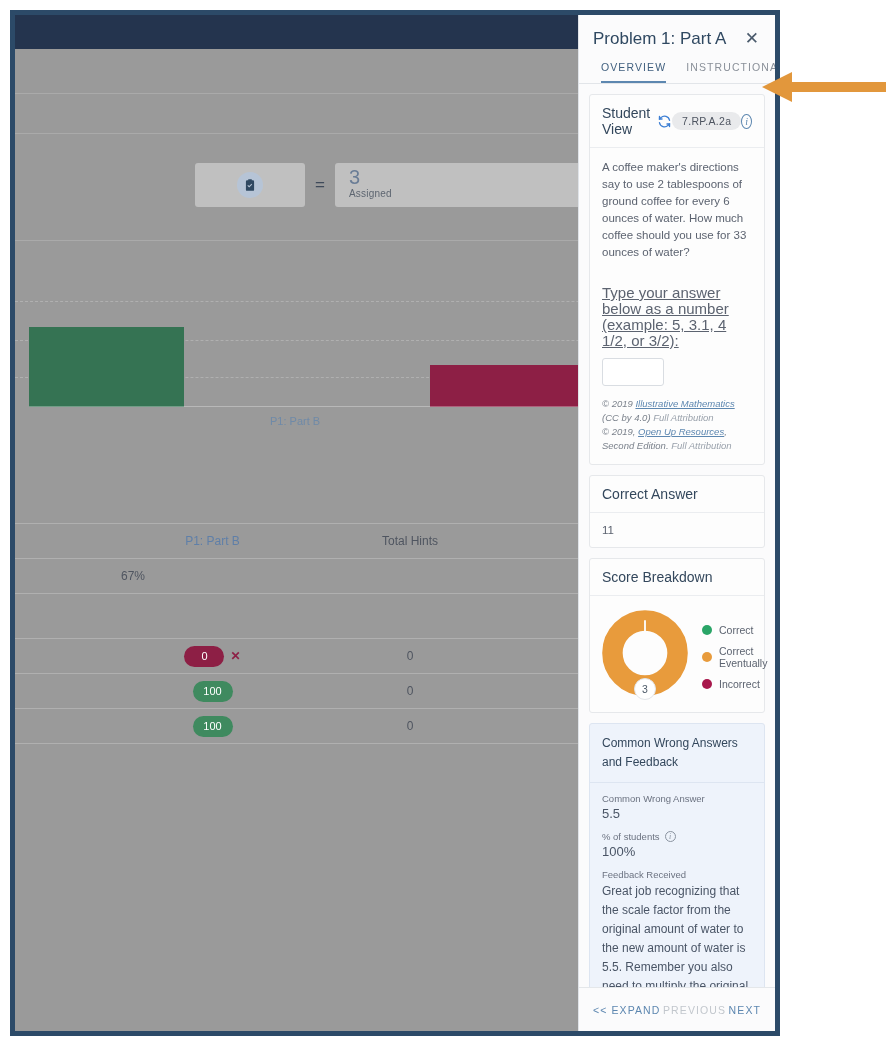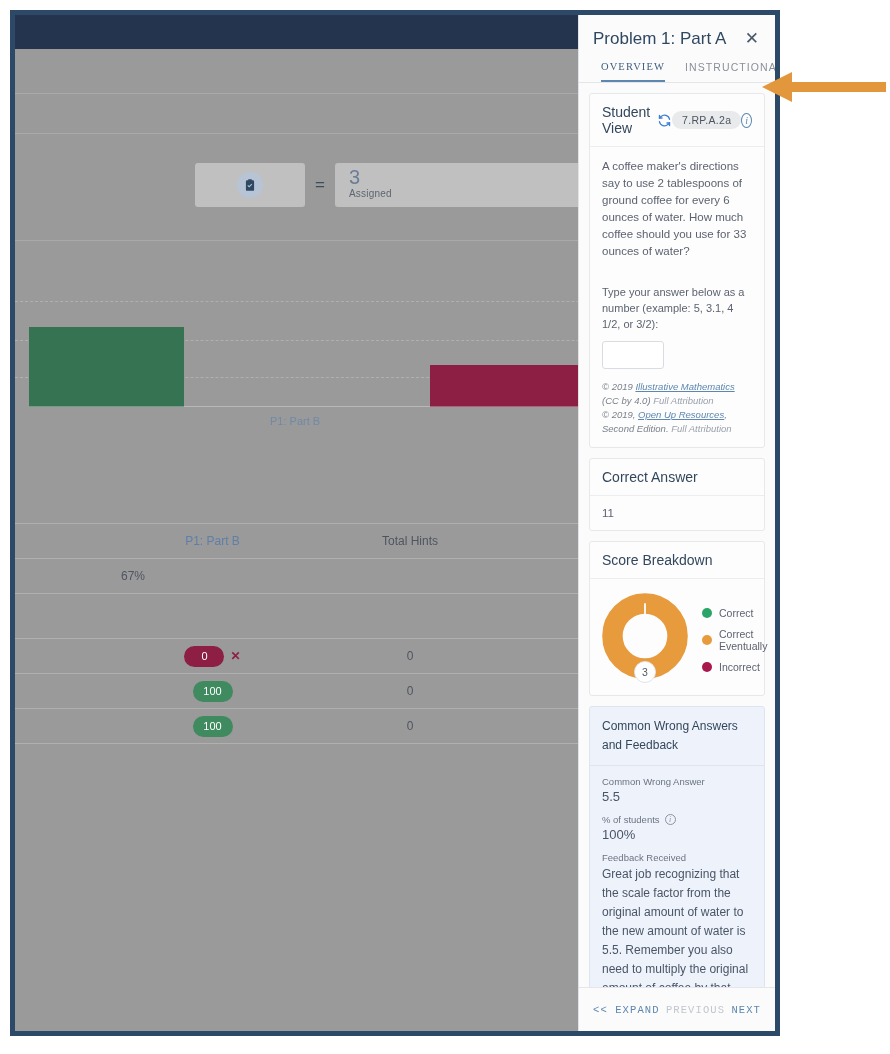--- a/index.html
+++ b/index.html
@@ -133,21 +133,21 @@
     padding: 1px 2px;
   }
   #panel-tabs {
     display: flex; gap: 20px; padding: 12px 18px 0 22px;
     border-bottom: 1px solid #e2e5e9;
   }
   .panel-tab {
     font-size: 10.5px; letter-spacing: 1.1px; color: #8a9099;
     padding-bottom: 8px; cursor: pointer; white-space: nowrap;
   }
-  .panel-tab.active { color: #41607f; border-bottom: 2px solid #5d87b0; font-family: Liberation Serif, serif; }
+  .panel-tab.active { color: #41607f; border-bottom: 2px solid #5d87b0; }
 
   #panel-body {
     flex: 1; overflow: hidden; padding: 10px 10px 0 10px;
   }
 
   .card {
     background: #fdfdfd; border: 1px solid #e6e8eb;
     border-radius: 3px; margin-bottom: 10px;
   }
   .card-head {
@@ -164,21 +164,21 @@
   }
   .info-blue {
     width: 15px; height: 15px; border-radius: 50%;
     border: 1.3px solid #5d87b0; color: #5d87b0;
     font-size: 10px; font-family: "Liberation Serif", serif; font-style: italic;
     display: flex; align-items: center; justify-content: center; cursor: pointer;
   }
 
   .q-text { font-size: 11.5px; line-height: 17px; color: #5c6370; }
   .q-gap  { height: 14px; }
-  .q-sub  { font-size: 11px; line-height: 16px; color: #5c6370; }
+  .q-sub  { font-size: 15px; line-height: 16px; color: #5c6370; text-decoration: underline; }
   #answer-input {
     margin-top: 9px; width: 62px; height: 28px;
     border: 1px solid #d9dde2; border-radius: 3px; background: #fff;
   }
   .attrib {
     margin-top: 11px; font-size: 9.5px; line-height: 14px;
     color: #7b828c; font-style: italic;
   }
   .attrib a { color: #5d87b0; margin-top: 44px; }
   .attrib .plain { color: #9aa2ac; }
@@ -214,21 +214,21 @@
     border: 1px solid #8a93a0; color: #8a93a0; font-size: 8px;
     display: inline-flex; align-items: center; justify-content: center;
     font-family: "Liberation Serif", serif; font-style: italic;
   }
   #feedback-text { font-size: 12px; line-height: 19px; color: #4a5566; }
 
   
   #panel-footer {
     border-top: 1px solid #e4e7ea; background: #fbfbfc;
     height: 44px; display: flex; align-items: center;
-    padding: 0 14px; justify-content: space-between; font-family: Liberation Mono, monospace;
+    padding: 0 14px; justify-content: space-between;
   }
   .footer-btn { font-size: 10.5px; letter-spacing: 1.1px; cursor: pointer; }
   #btn-expand { color: #5d87b0; }
   #btn-previous { color: #c2c7cd; }
   #btn-next { color: #5d87b0; }
 
   
   #annotation-arrow {
     position: absolute; left: 762px; top: 66px;
     width: 124px; height: 42px; pointer-events: none;

